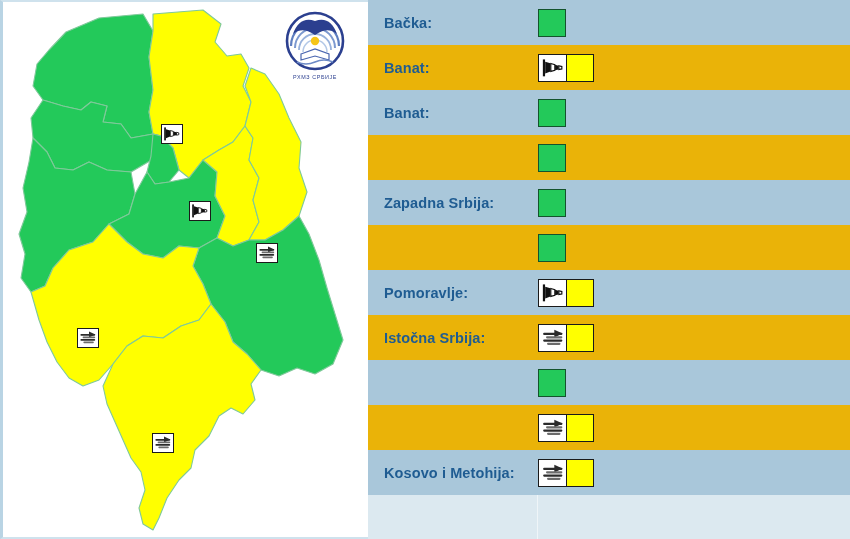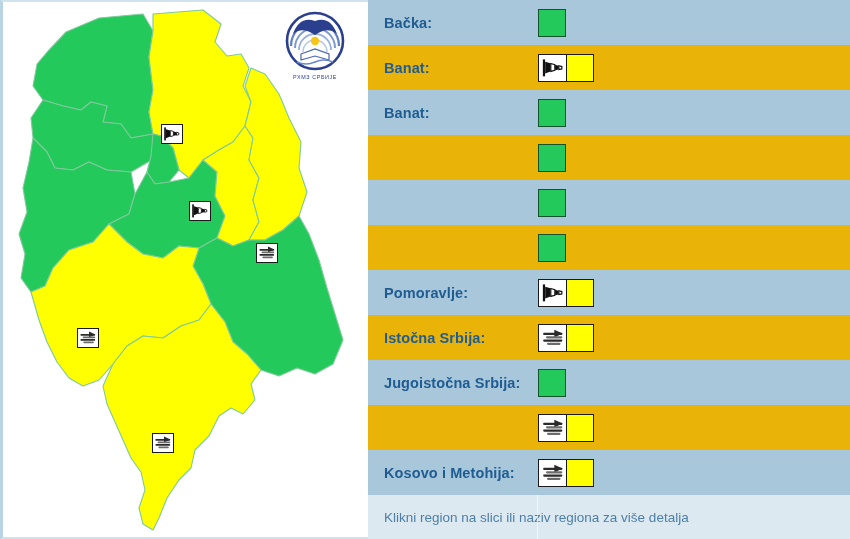--- a/index.html
+++ b/index.html
@@ -274,20 +274,21 @@
         </div><div class="region-row odd">
           <div class="region-name">Banat:</div>
           <div class="swatch-wrap">
             <div class="sw-cell sw-color-cell green"></div>
           </div>
         </div><div class="region-row even">
           <div class="swatch-wrap">
             <div class="sw-cell sw-color-cell green"></div>
           </div>
         </div><div class="region-row odd">
+          <div class="region-name">Zapadna Srbija:</div>
           <div class="swatch-wrap">
             <div class="sw-cell sw-color-cell green"></div>
           </div>
         </div><div class="region-row even">
           <div class="swatch-wrap">
             <div class="sw-cell sw-color-cell green"></div>
           </div>
         </div><div class="region-row odd">
           <div class="region-name">Pomoravlje:</div>
           <div class="swatch-wrap">
@@ -310,21 +311,20 @@
                 <path d="M11,2.6 L17.4,5.6 L11,8.6 Z" fill="#2b2b2b"></path>
                 <rect x="2.4" y="5.0" width="14.8" height="1.7" rx="0.8" fill="#2b2b2b"></rect>
                 <rect x="4.6" y="7.6" width="12.6" height="1.7" rx="0.8" fill="#6b6b6b"></rect>
                 <rect x="2.4" y="10.1" width="14.8" height="1.7" rx="0.8" fill="#2b2b2b"></rect>
                 <rect x="5.4" y="12.6" width="10.4" height="1.7" rx="0.8" fill="#6b6b6b"></rect>
               </svg>
             </div>
             <div class="sw-cell sw-color-cell yellow"></div>
           </div>
         </div><div class="region-row odd">
-          <div class="region-name">Jugoistočna Srbija:</div>
           <div class="swatch-wrap">
             <div class="sw-cell sw-color-cell green"></div>
           </div>
         </div><div class="region-row even">
           <div class="swatch-wrap">
             <div class="sw-cell sw-icon-cell">
               <svg width="26" height="26" viewBox="0 0 20 18">
                 <path d="M11,2.6 L17.4,5.6 L11,8.6 Z" fill="#2b2b2b"></path>
                 <rect x="2.4" y="5.0" width="14.8" height="1.7" rx="0.8" fill="#2b2b2b"></rect>
                 <rect x="4.6" y="7.6" width="12.6" height="1.7" rx="0.8" fill="#6b6b6b"></rect>
@@ -343,15 +343,14 @@
                 <rect x="2.4" y="5.0" width="14.8" height="1.7" rx="0.8" fill="#2b2b2b"></rect>
                 <rect x="4.6" y="7.6" width="12.6" height="1.7" rx="0.8" fill="#6b6b6b"></rect>
                 <rect x="2.4" y="10.1" width="14.8" height="1.7" rx="0.8" fill="#2b2b2b"></rect>
                 <rect x="5.4" y="12.6" width="10.4" height="1.7" rx="0.8" fill="#6b6b6b"></rect>
               </svg>
             </div>
             <div class="sw-cell sw-color-cell yellow"></div>
           </div>
         </div></div>
 
-    <div id="footer-note">Klikni region na slici ili naziv regiona za više detalja</div>
   </div>
 </div>
 
 </body></html>

